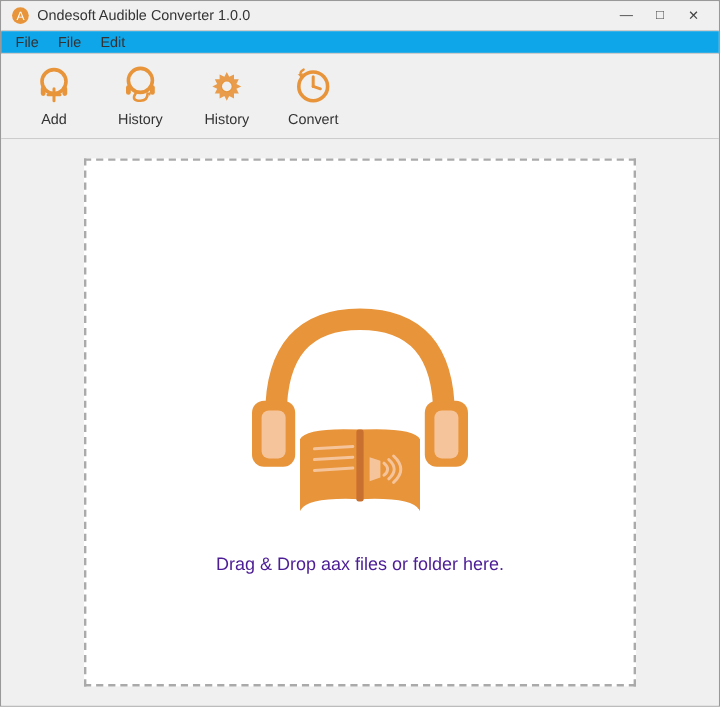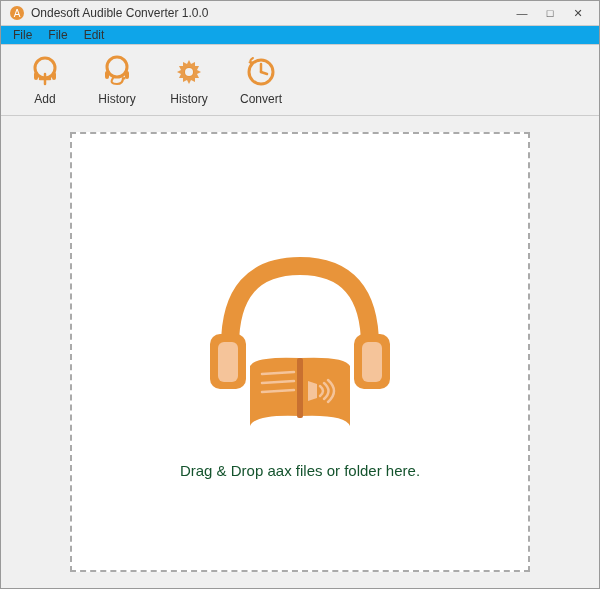--- a/index.html
+++ b/index.html
@@ -143,21 +143,21 @@
       gap: 16px;
     }
 
     .drop-zone-icon {
       width: 220px;
       height: 220px;
     }
 
     .drop-zone-text {
       font-size: 15px;
-      color: #14532d;
+      color: #4c1d95;
     }
   </style>
 </head>
 <body>
 
 <div class="window">
 
   <div class="title-bar">
     <div class="title-bar-left">
       <svg class="title-bar-icon" viewBox="0 0 16 16">

